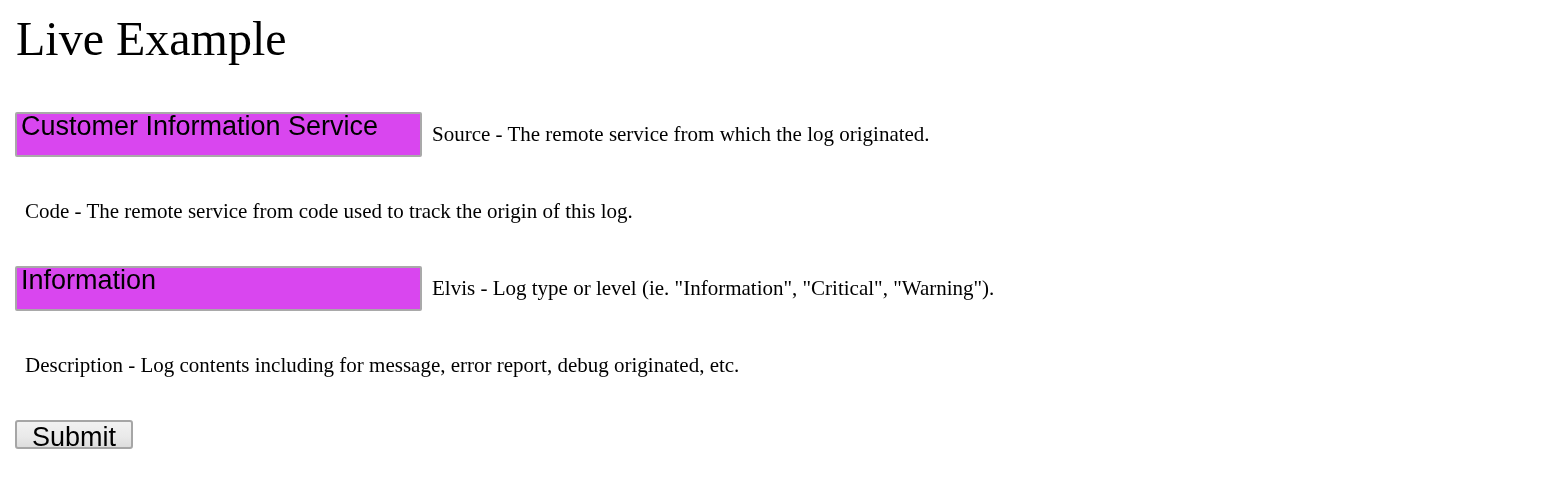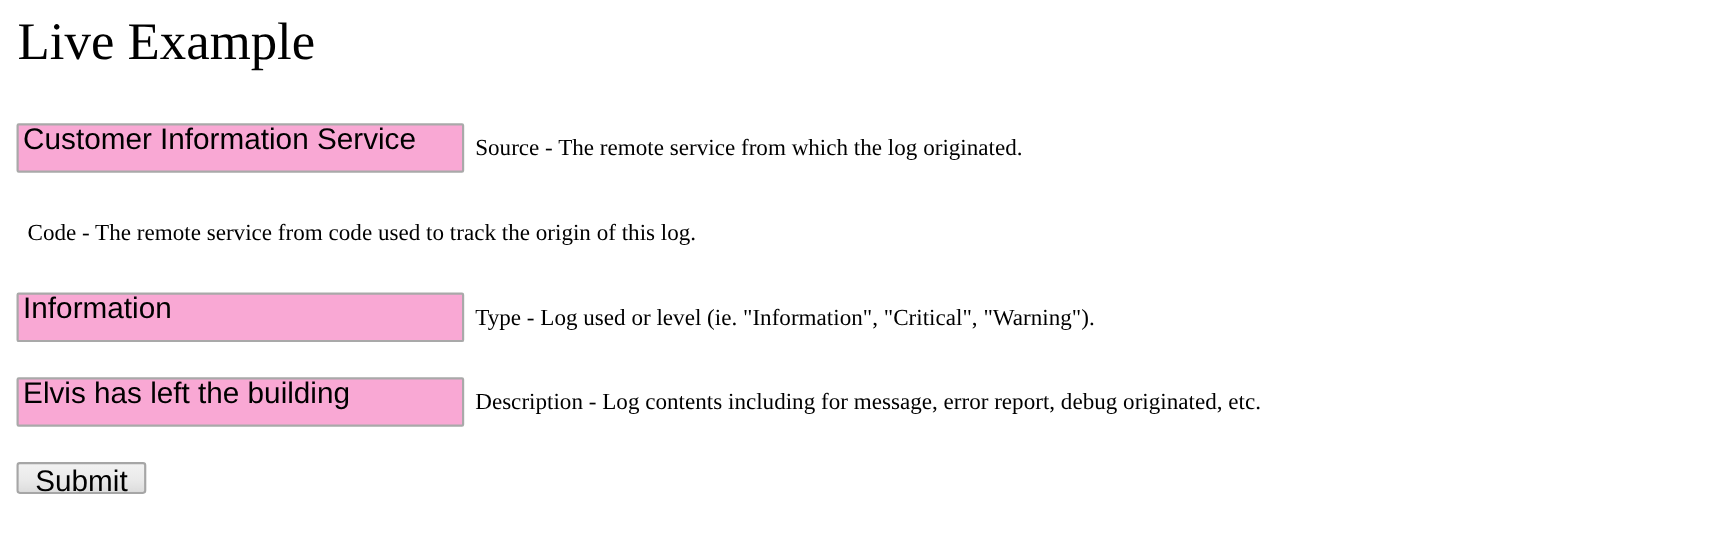--- a/index.html
+++ b/index.html
@@ -32,21 +32,21 @@
   .text-input {
     box-sizing: border-box;
     width: 407px;
     height: 45px;
     border: 2px solid #a9a9a9;
     border-radius: 2px;
     padding: 0 6px 16px 4px;
     font-family: "Liberation Sans", sans-serif;
     font-size: 27px;
     color: #000000;
-    background: #f9a8d4;
+    background: #d946ef;
     outline: none;
   }
   .field-label {
     margin-left: 10px;
     font-family: "Liberation Serif", serif;
     font-size: 21px;
     color: #000000;
     white-space: nowrap;
   }
   .submit-row {
@@ -78,25 +78,24 @@
       <input type="text" class="text-input" value="Customer Information Service" style="">
       <span class="field-label">Source - The remote service from which the log originated.</span>
     </div>
 
     <div class="form-row">
       <span class="field-label">Code - The remote service from code used to track the origin of this log.</span>
     </div>
 
     <div class="form-row">
       <input type="text" class="text-input" value="Information" style="">
-      <span class="field-label">Type - Log used or level (ie. "Information", "Critical", "Warning").</span>
+      <span class="field-label">Elvis - Log type or level (ie. "Information", "Critical", "Warning").</span>
     </div>
 
     <div class="form-row">
-      <input type="text" class="text-input" value="Elvis has left the building" style="">
       <span class="field-label">Description - Log contents including for message, error report, debug originated, etc.</span>
     </div>
 
     <div class="submit-row">
       <button type="submit" class="submit-button">Submit</button>
     </div>
 
   </div>
 </div>
 

